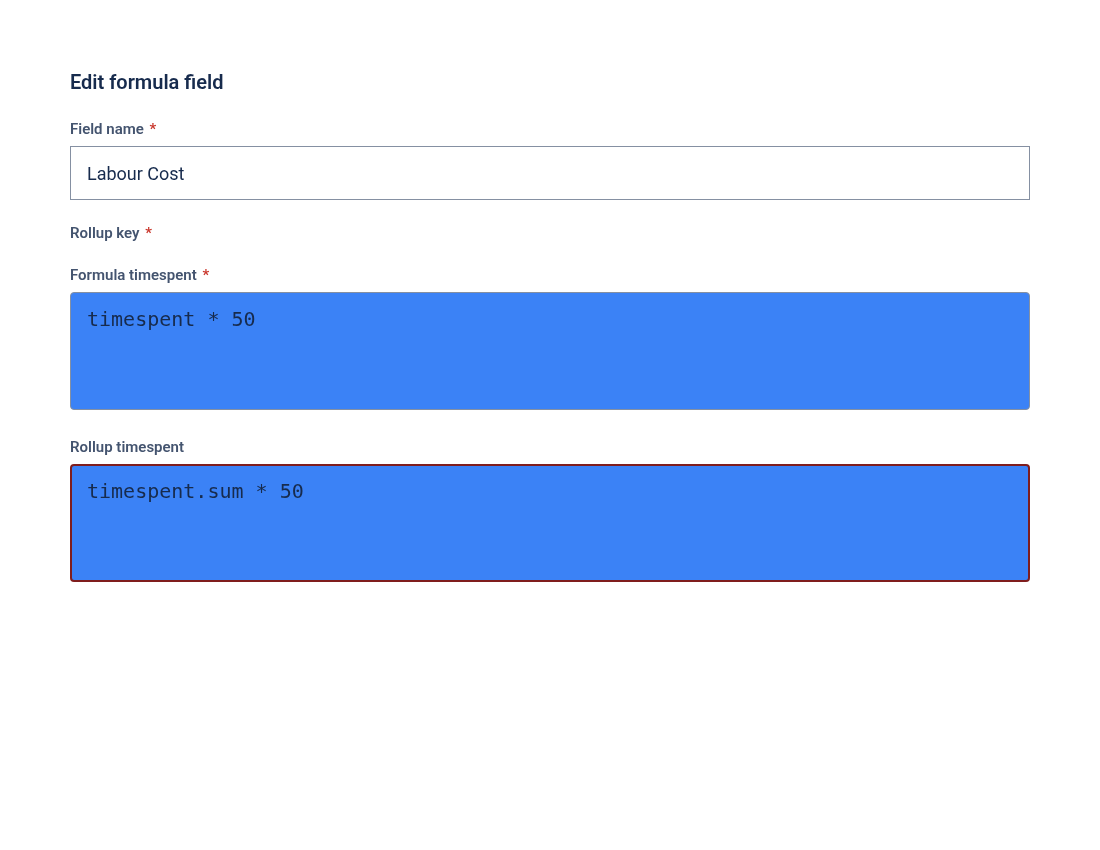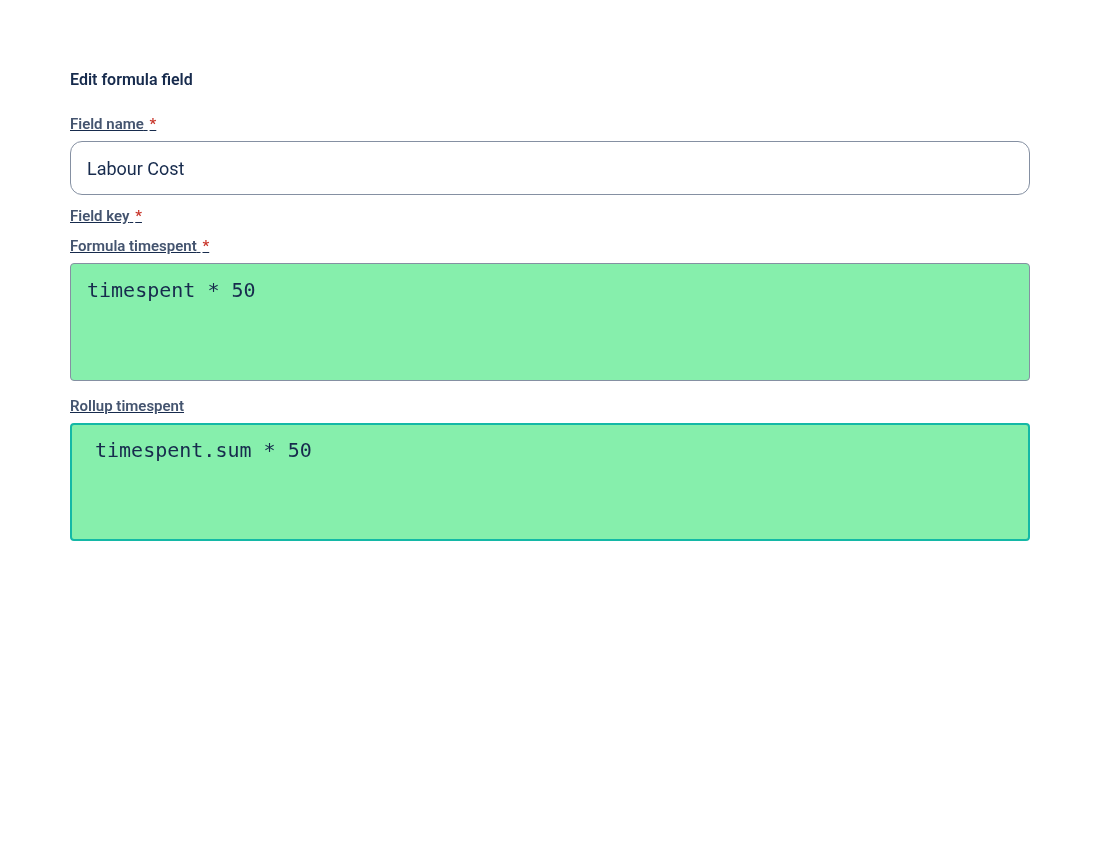--- a/index.html
+++ b/index.html
@@ -9,28 +9,27 @@
     }
     body {
       font-family: -apple-system, BlinkMacSystemFont, "Segoe UI", Roboto, Helvetica, Arial, sans-serif;
       background: #ffffff;
       padding: 70px;
       width: 1100px;
       height: 850px;
       color: #172B4D;
     }
     .heading {
-      font-size: 16px;
+      font-size: 20px;
       font-weight: 600;
       color: #172B4D;
       margin-bottom: 26px;
     }
     .field-group {
-      margin-bottom: 12px;
-      text-decoration: underline;
+      margin-bottom: 24px;
     }
     .field-label {
       display: block;
       font-size: 15px;
       font-weight: 600;
       color: #44546F;
       margin-bottom: 8px;
     }
     .required-asterisk {
       color: #C9372C;
@@ -38,59 +37,59 @@
       font-weight: 600;
     }
     .text-input {
       width: 100%;
       height: 54px;
       padding: 2px 16px;
       font-size: 18px;
       color: #172B4D;
       background: #ffffff;
       border: 1px solid #8590A2;
-      border-radius: 12px;
+      border-radius: 0;
       outline: none;
       font-family: inherit;
     }
     .textarea-input {
       width: 100%;
       height: 118px;
       padding: 12px 16px;
       font-size: 20px;
       color: #172B4D;
-      background: #86efac;
+      background: #3b82f6;
       border: 1px solid #8590A2;
       border-radius: 4px;
       outline: none;
       font-family: ui-monospace, SFMono-Regular, "SF Mono", Menlo, Monaco, Consolas, monospace;
       resize: none;
       line-height: 1.4;
     }
     .textarea-input.focused {
-      border: 2px solid #14b8a6;
-      padding: 11px 23px;
+      border: 2px solid #7f1d1d;
+      padding: 11px 15px;
     }
   </style>
 </head>
 <body>
 
 <h2 class="heading">Edit formula field</h2>
 
 <div class="field-group">
   <label class="field-label">
     <span>Field name</span>
     <span class="required-asterisk">*</span>
   </label>
   <input type="text" class="text-input" value="Labour Cost" style="">
 </div>
 
 <div class="field-group">
   <label class="field-label">
-    <span>Field key</span>
+    <span>Rollup key</span>
     <span class="required-asterisk">*</span>
   </label>
 </div>
 
 <div class="field-group">
   <label class="field-label">
     <span>Formula timespent</span>
     <span class="required-asterisk">*</span>
   </label>
   <textarea class="textarea-input" style="">timespent * 50</textarea>

